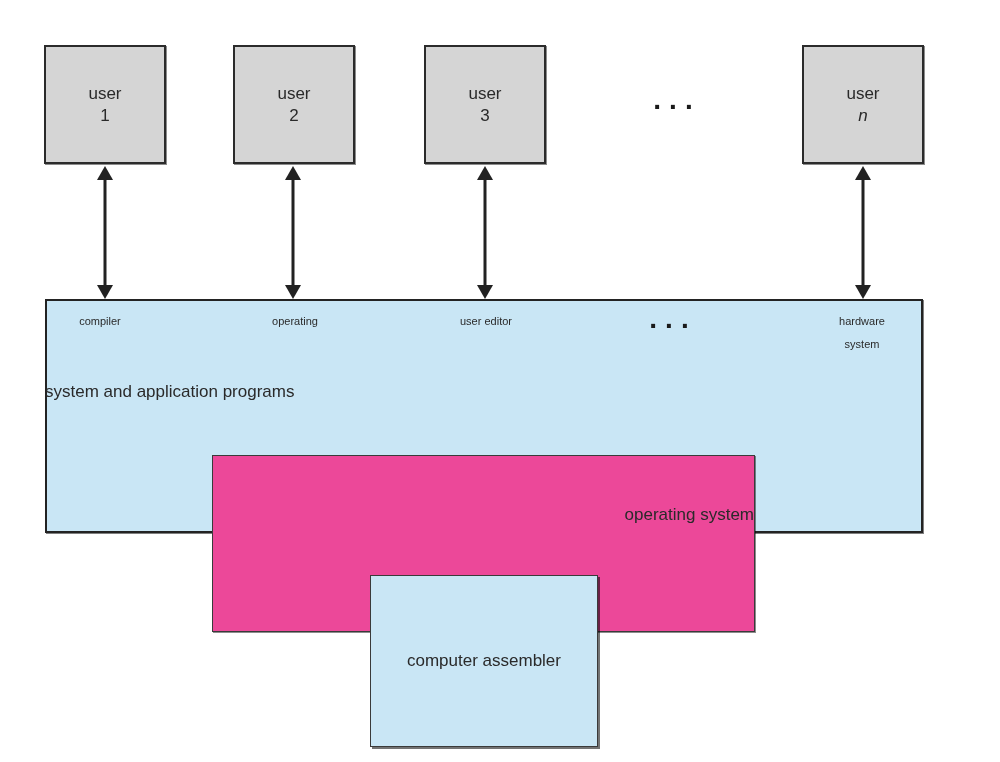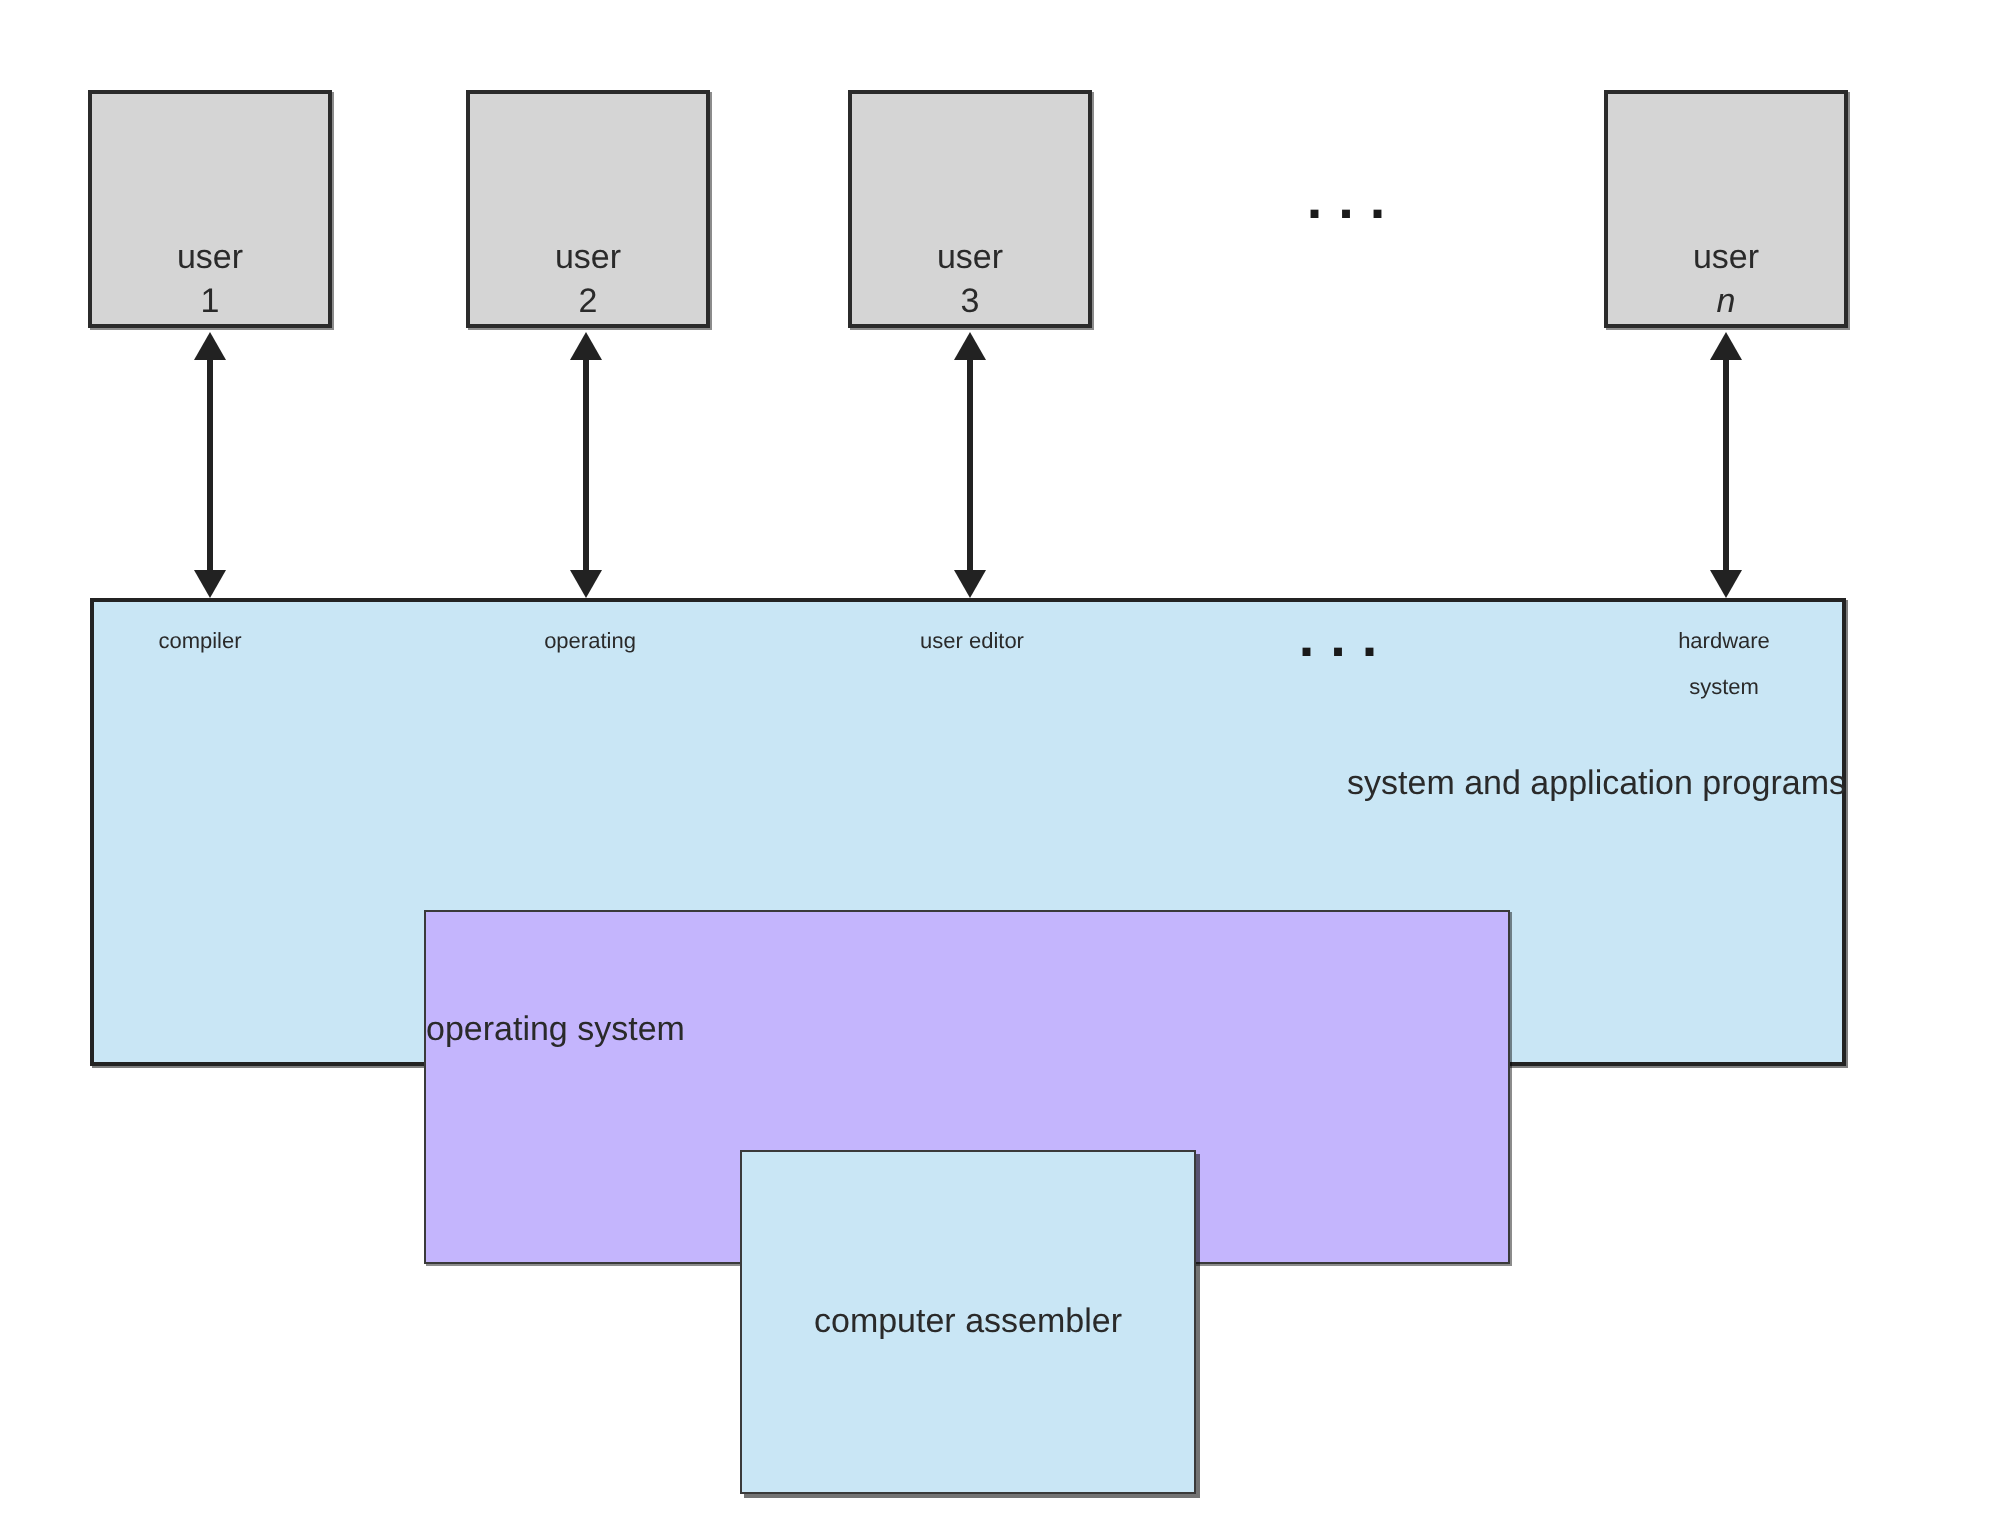--- a/index.html
+++ b/index.html
@@ -4,21 +4,21 @@
 <style>
   html,body { margin:0; padding:0; background:#fff; }
   .canvas {
     position:relative; width:1000px; height:762px; background:#ffffff;
     font-family:"Liberation Sans", sans-serif; color:#2a2a2a; overflow:hidden;
   }
   
   .user-box {
     position:absolute; top:45px; width:122px; height:119px;
     background:#d5d5d5; border:2px solid #2b2b2b; box-sizing:border-box;
-    display:flex; flex-direction:column; align-items:center; justify-content:flex-end;
+    display:flex; flex-direction:column; align-items:center; justify-content:center;
     font-size:17px; line-height:22px; z-index:4;
     box-shadow:1px 1px 0 rgba(0,0,0,0.45);
   }
   .user-box.u1 { left:44px; }
   .user-box.u2 { left:233px; }
   .user-box.u3 { left:424px; }
   .user-box.un { left:802px; }
   .user-box .num-italic { font-style:italic; }
   
   .dots {
@@ -58,27 +58,27 @@
   }
   .program-label {
     position:absolute; top:310px; width:130px; text-align:center;
     font-size:11px; line-height:23px; z-index:2;
   }
   .program-label.l-compiler  { left:35px;  }
   .program-label.l-assembler { left:230px; }
   .program-label.l-editor    { left:421px; }
   .program-label.l-database  { left:797px; }
   .programs-caption {
-    position:absolute; left:45px; top:382px; width:878px; text-align:right;
+    position:absolute; left:45px; top:382px; width:878px; text-align:left;
     font-size:17px; z-index:2;
   }
   .os-box {
     position:absolute; left:212px; top:455px; width:543px; height:177px;
-    background:#c4b5fd; border:1px solid #3a3a3a; box-sizing:border-box;
-    z-index:2; text-align:left; font-size:17px;
+    background:#ec4899; border:1px solid #3a3a3a; box-sizing:border-box;
+    z-index:2; text-align:right; font-size:17px;
     box-shadow:1px 1px 0 rgba(0,0,0,0.45);
   }
   .os-box .caption { display:block; padding-top:49px; }
   .hw-box {
     position:absolute; left:370px; top:575px; width:228px; height:172px;
     background:#c9e6f5; border:1px solid #3a3a3a; box-sizing:border-box;
     z-index:3; display:flex; align-items:center; justify-content:center;
     font-size:17px; box-shadow:2px 2px 0 rgba(0,0,0,0.55);
   }
 </style>

